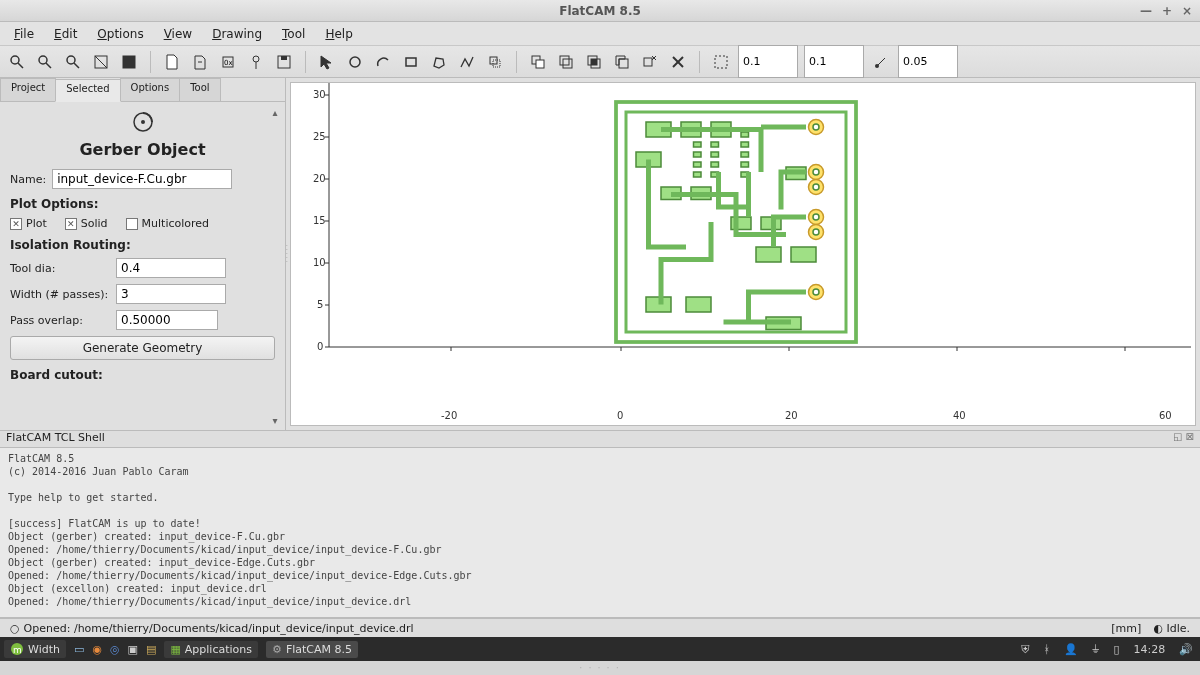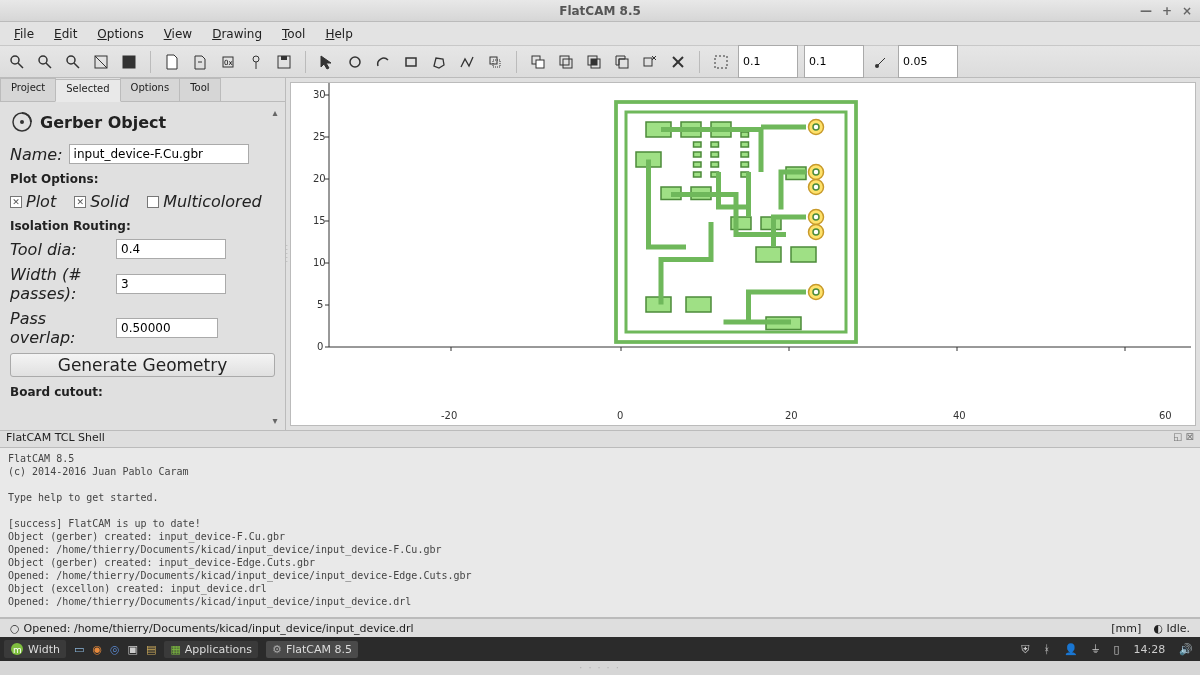--- a/index.html
+++ b/index.html
@@ -13,29 +13,29 @@
 .toolbar { height: 32px; background: linear-gradient(#e6e6e6,#dcdcdc); display:flex; align-items:center; padding:0 6px; gap:6px; border-bottom:1px solid #bbb; }
 .toolbar .tbtn { width:22px; height:22px; display:flex; align-items:center; justify-content:center; color:#444; border-radius:2px; }
 .toolbar .sep { width:1px; height:22px; background:#bbb; margin:0 4px; }
 .toolbar .tinput { height:33px; width:60px; border:1px solid #aaa; background:#fff; padding:0 4px; font-size:11px; }
 .workrow { display:flex; height:352px; }
 .sidebar { width:286px; background:#e0e0e0; border-right:1px solid #bbb; display:flex; flex-direction:column; position:relative;}
 .sidetabs { display:flex; height:24px; border-bottom:1px solid #bbb; }
 .sidetabs .stab { padding:3px 10px; border:1px solid #bbb; border-bottom:none; background:#d6d6d6; margin-right:-1px; font-size:10px; }
 .sidetabs .stab.active { background:#e9e9e9; border-bottom:1px solid #e9e9e9; position:relative; top:1px; font-weight:normal;}
 .panel { flex:1; overflow:auto; padding:8px 10px; background:#e0e0e0;}
-.panel h2 { font-size:16px; font-weight:bold; display:flex; align-items:center; gap:6px; margin-bottom:10px;}
+.panel h2 { font-size:16px; font-weight:bold; display:flex; align-items:center; gap:6px; margin-bottom:10px;flex-direction:column;}
 .row { display:flex; align-items:center; gap:6px; margin:6px 0;}
-.row label { font-size:16px;font-style:italic; }
+.row label { font-size:11px; }
 .row input[type=text] { flex:0 0 auto; height:20px; border:1px solid #aaa; background:#fff; padding:0 4px; font-size:12px; }
 .sectionlabel { font-weight:bold; margin-top:8px; display:block; font-size:12px;}
 .chk { display:flex; align-items:center; gap:4px; font-size:12px;}
 .chk .box { width:12px; height:12px; border:1px solid #777; background:#fff; display:flex; align-items:center; justify-content:center; font-size:9px; color:#555;}
 .chk .box.checked::after { content:"✕"; }
-.bigbtn { width:100%; height:24px; background:linear-gradient(#f4f4f4,#e0e0e0); border:1px solid #aaa; border-radius:3px; font-size:17px; text-align:center; cursor:pointer; display:flex; align-items:center; justify-content:center;}
+.bigbtn { width:100%; height:24px; background:linear-gradient(#f4f4f4,#e0e0e0); border:1px solid #aaa; border-radius:3px; font-size:12px; text-align:center; cursor:pointer; display:flex; align-items:center; justify-content:center;}
 .scrollarrow { position:absolute; right:4px; width:12px; height:12px; display:flex; align-items:center; justify-content:center; color:#666; font-size:10px;}
 .canvaswrap { flex:1; background:#e0e0e0; display:flex; flex-direction:column; padding:4px; }
 .canvas { flex:1; background:#fff; border:1px solid #bbb; position:relative; overflow:hidden;}
 .axislabel { position:absolute; font-size:10px; color:#333; }
 .pcb { position:absolute; }
 .shellheader { height:18px; background:#dedede; border-top:1px solid #bbb; border-bottom:1px solid #bbb; display:flex; padding:0 6px; font-size:11px; justify-content:space-between;}
 .shellbody { flex:0 0 auto; height:170px; background:#e9e9e9; border-bottom:1px solid #bbb; }
 .shellbody pre { font-family:"DejaVu Sans Mono", monospace; font-size:10px; padding:4px 8px; color:#444; white-space:pre; line-height:1.3;}
 .statusbar { height:19px; background:#dedede; border-top:1px solid #bbb; display:flex; align-items:center; padding:0 10px; font-size:11px; justify-content:space-between;}
 .status-left{display:flex;align-items:center;gap:4px;}

